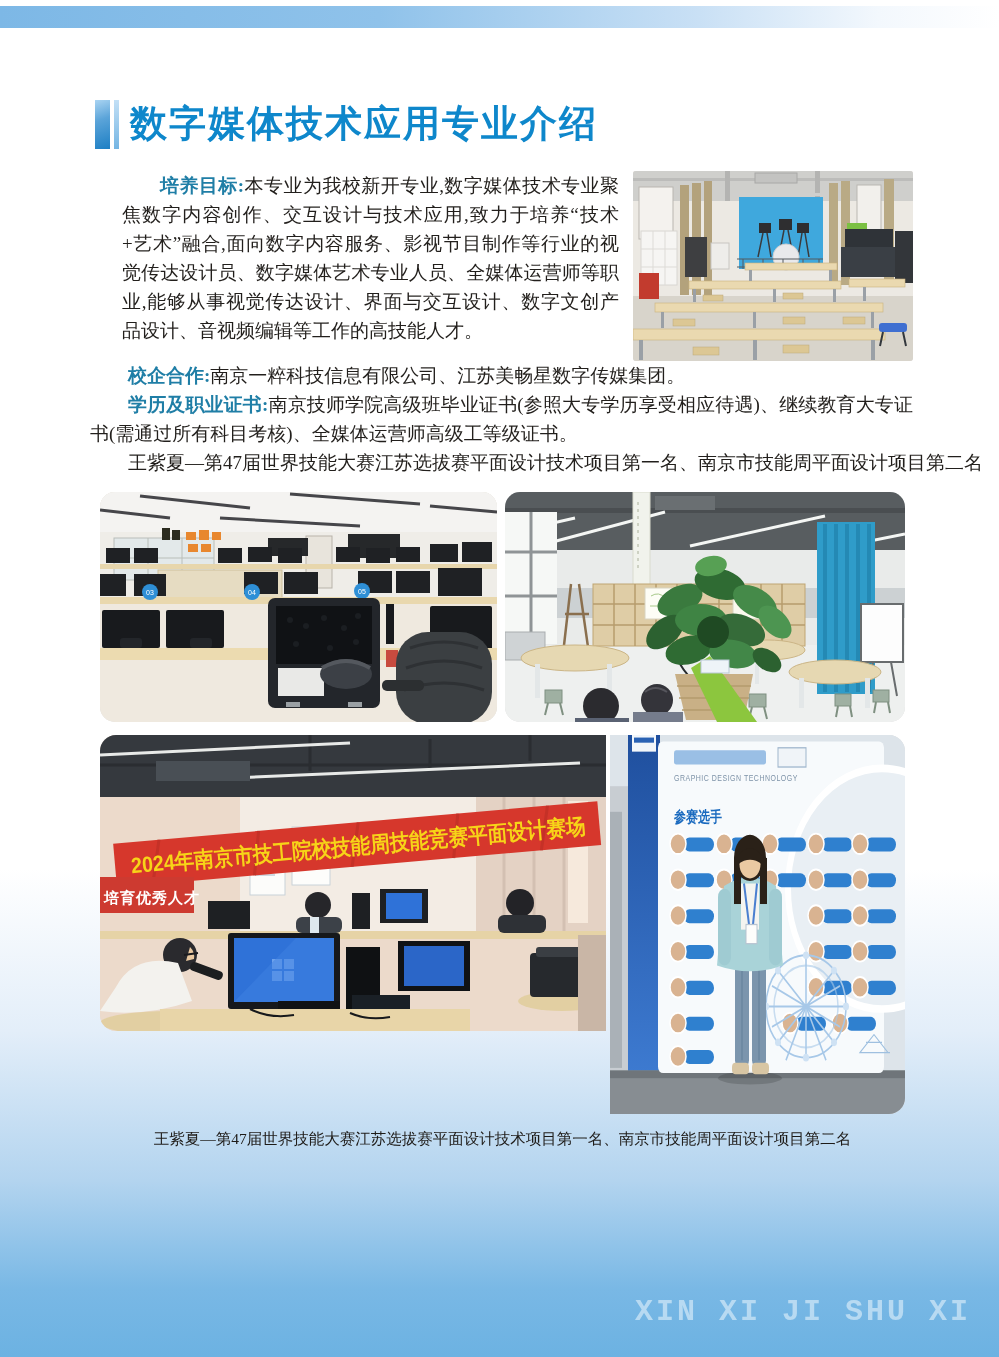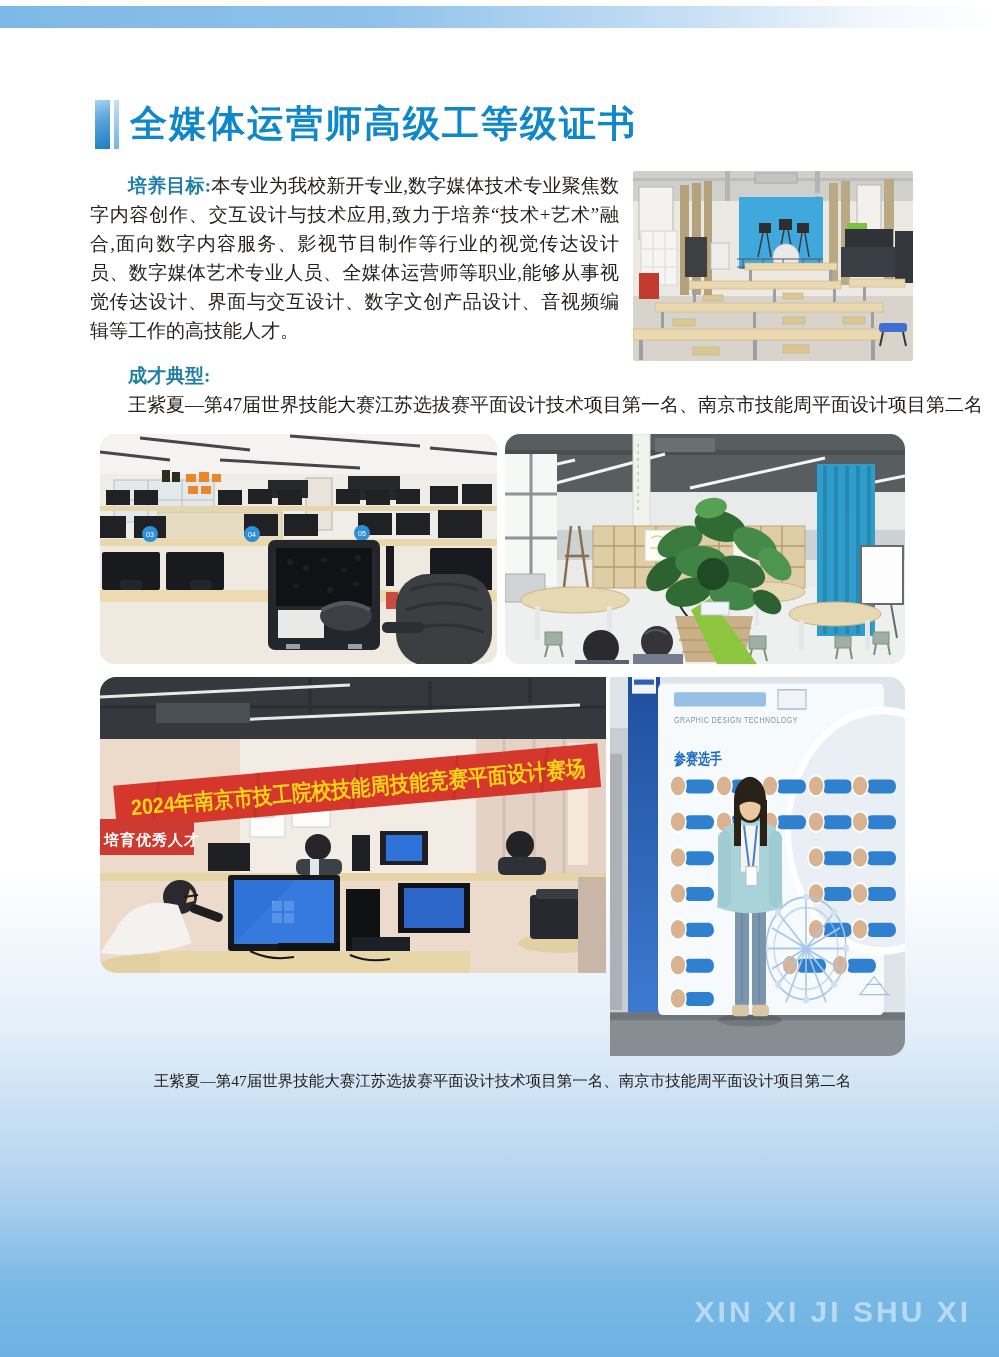--- a/index.html
+++ b/index.html
@@ -8,48 +8,48 @@
     background:linear-gradient(180deg,#ffffff 0%,#ffffff 64%,#e3eef9 76%,#b3d4ef 87%,#79b8e5 95%,#6cb2e2 100%);}
   .top-band{position:absolute;top:6px;left:0;width:100%;height:22px;
     background:linear-gradient(90deg,#7db8e6 0%,#8fc2ea 38%,#c9e0f5 70%,#f3f8fd 88%,#ffffff 100%);}
   .title-row{position:absolute;top:99px;left:95px;display:flex;align-items:center;height:50px;}
   .bar-main{width:15px;height:49px;background:linear-gradient(160deg,#aad4f2 0%,#5ba4d9 40%,#1d7fc4 100%);}
   .bar-thin{width:5px;height:49px;margin-left:4px;background:linear-gradient(180deg,#c3e0f6,#74b5e3);}
   .title-text{margin-left:11px;font-family:"Liberation Sans","DejaVu Sans",sans-serif;
     font-weight:bold;font-size:37px;color:#0e87cb;letter-spacing:2px;white-space:nowrap;}
   .content{position:absolute;top:171px;left:90px;width:823px;font-size:19px;line-height:29px;
     color:#221f1c;text-align:justify;}
-  .row1{display:flex;gap:14px;}
+  .row1{display:flex;gap:14px;margin-left:32px;}
   .col-text{width:540px;}
   p.para{margin:0;text-indent:2em;}
   .label{color:#1f7ea6;font-weight:bold;}
   .nowrap{white-space:nowrap;text-align:left;}
   .photo{position:relative;overflow:hidden;background:#ddd;}
   .photo svg{display:block;width:100%;height:100%;}
   .studio{flex:none;width:280px;height:190px;border-radius:3px;}
   .photos-row{display:flex;gap:8px;margin:15px 0 0 10px;}
   .ph-mid-left{width:397px;height:230px;border-radius:15px;}
   .ph-mid-right{width:400px;height:230px;border-radius:15px;}
   .bottom-row{display:flex;gap:4px;margin:13px 0 0 10px;}
   .ph-bot-left{width:506px;height:296px;border-radius:16px 0 0 16px;}
   .ph-bot-right{width:295px;height:379px;border-radius:0 16px 16px 0;}
   .caption{width:805px;margin:10px 0 0 10px;text-align:center;font-size:15.5px;color:#1e1b18;white-space:nowrap;}
-  .watermark{position:absolute;right:28px;bottom:28px;font-family:Liberation Sans, sans-serif;
+  .watermark{position:absolute;right:28px;bottom:28px;font-family:Liberation Mono, monospace;
     font-weight:bold;font-size:30px;letter-spacing:3px;color:rgba(238,247,253,0.55);white-space:nowrap;}
 </style>
 </head>
 <body>
 
 <div class="page">
   <div class="top-band"></div>
 
   <div class="title-row">
     <div class="bar-main"></div>
     <div class="bar-thin"></div>
-    <div class="title-text">全媒体运营师高级工等级证书</div>
+    <div class="title-text">数字媒体技术应用专业介绍</div>
   </div>
 
   <div class="content">
     <div class="row1">
       <div class="col-text">
         <p class="para"><span class="label">培养目标:</span><span>本专业为我校新开专业,数字媒体技术专业聚焦数字内容创作、交互设计与技术应用,致力于培养“技术+艺术”融合,面向数字内容服务、影视节目制作等行业的视觉传达设计员、数字媒体艺术专业人员、全媒体运营师等职业,能够从事视觉传达设计、界面与交互设计、数字文创产品设计、音视频编辑等工作的高技能人才。</span></p>
       </div>
 
       <div class="photo studio">
         <svg viewBox="0 0 280 190" preserveAspectRatio="none">
@@ -126,21 +126,22 @@
               <rect x="150" y="174" width="26" height="8"></rect>
             </g>
           <rect x="246" y="152" width="28" height="9" rx="3" fill="#3f6fd1"></rect>
           <g stroke="#33383d" stroke-width="2">
               <path d="M250 161 l-3 14 M270 161 l3 14"></path>
             </g>
         </svg>
       </div>
     </div>
 
-    <p class="para"><span class="label">成才典型:</span></p>
+    <p class="para"><span class="label">校企合作:</span><span>南京一粹科技信息有限公司、江苏美畅星数字传媒集团。</span></p>
+    <p class="para"><span class="label">学历及职业证书:</span><span>南京技师学院高级班毕业证书(参照大专学历享受相应待遇)、继续教育大专证书(需通过所有科目考核)、全媒体运营师高级工等级证书。</span></p>
     <p class="para nowrap"><span>王紫夏—第47届世界技能大赛江苏选拔赛平面设计技术项目第一名、南京市技能周平面设计项目第二名</span></p>
 
     <div class="photos-row">
       <div class="photo ph-mid-left">
         <svg viewBox="0 0 397 230" preserveAspectRatio="none">
           <rect width="397" height="230" fill="#efe9df"></rect>
           <rect width="397" height="40" fill="#f4f3f1"></rect>
           <g stroke="#46464a" stroke-width="3" fill="none">
               <path d="M40 4 L150 16"></path>
               <path d="M190 2 L320 12"></path>

